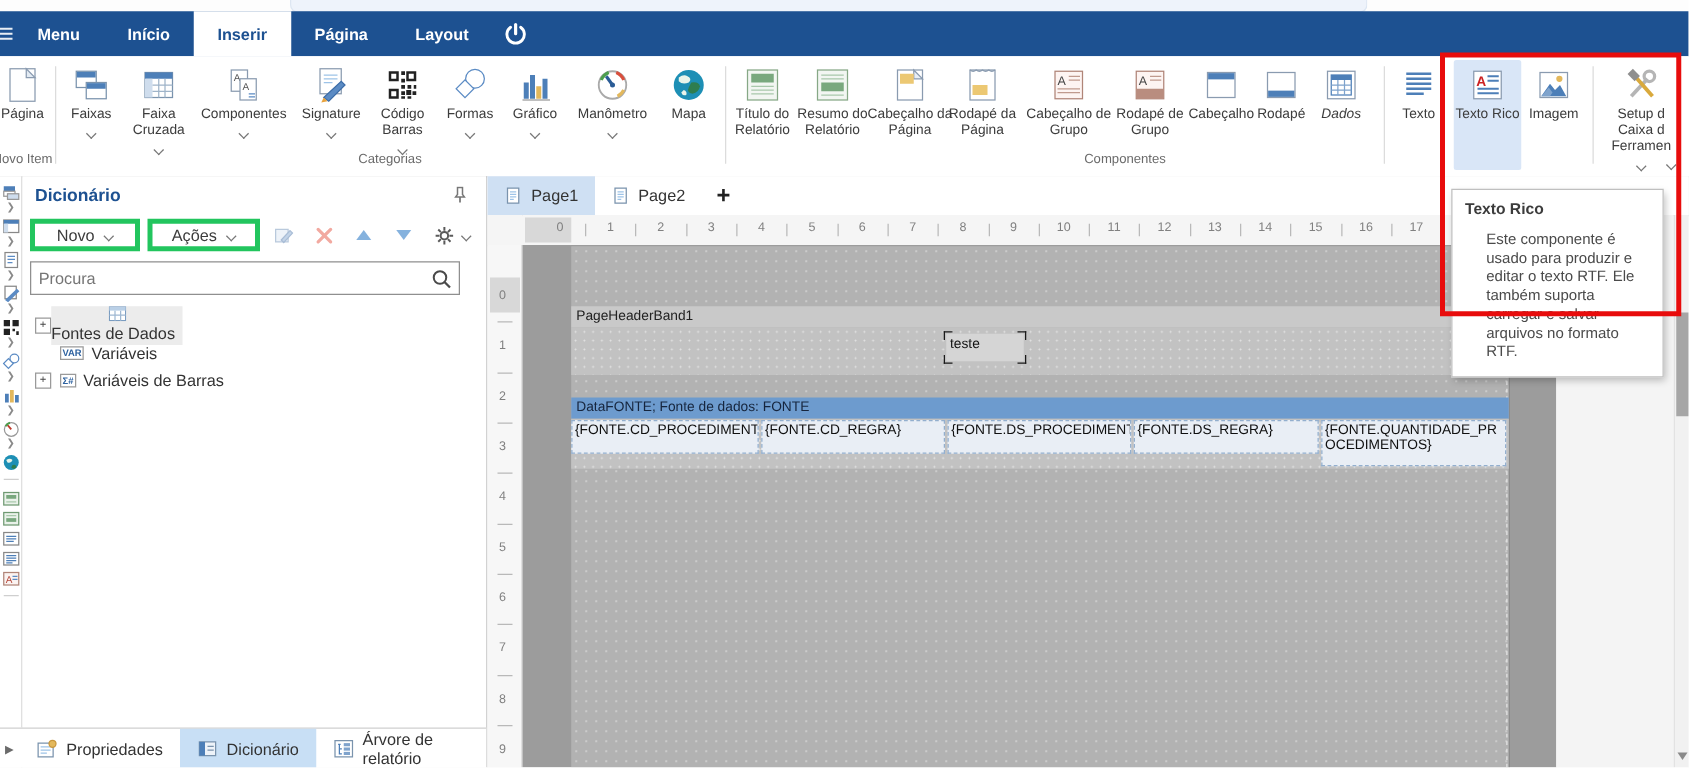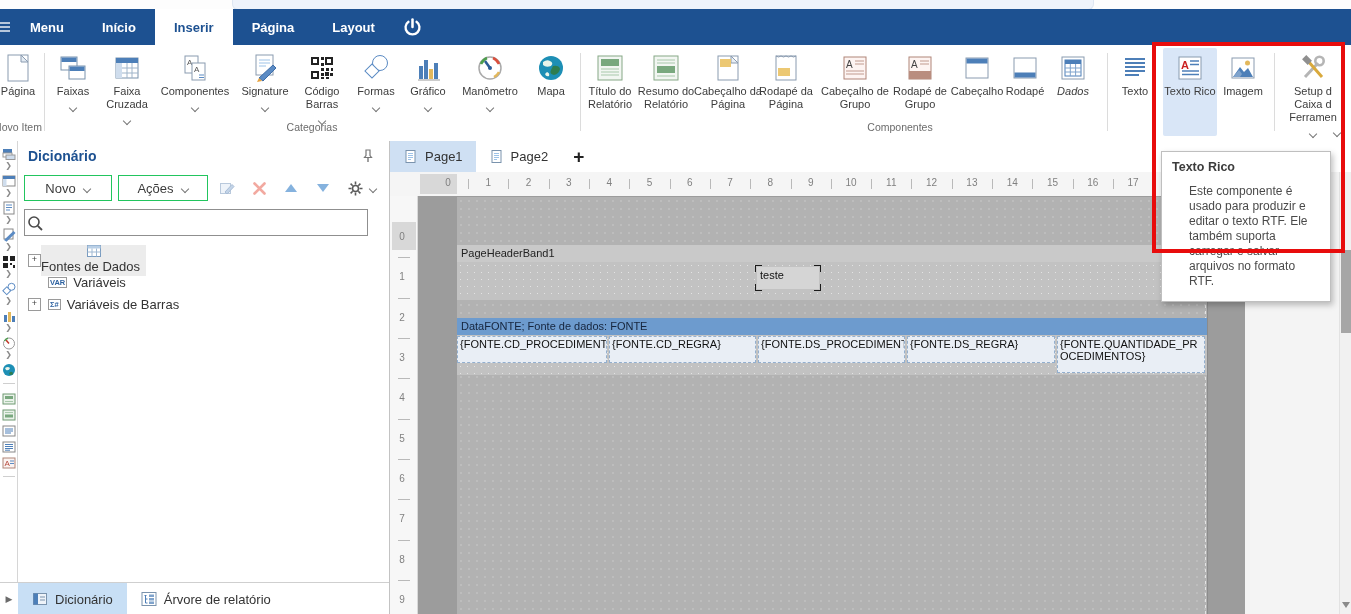--- a/index.html
+++ b/index.html
@@ -37,21 +37,21 @@
        border-right:1px solid #d6d6d6;display:flex;flex-direction:column;align-items:center;padding-top:4px;box-sizing:border-box;}
   .tbitem{width:14px;height:14px;margin:2px 0 0;cursor:pointer;}
   .tbchev{font-size:8px;color:#8a8a8a;line-height:8px;margin:1px 0 2px;cursor:pointer;}
   .tbsep{width:12px;height:1px;background:#cfcfcf;margin:6px 0;}
   
   .sidebar{position:absolute;left:18px;top:141px;width:371px;height:441px;background:#fff;}
   .sb-border{position:absolute;left:389px;top:141px;width:1px;height:473px;background:#c3c3c3;}
   .sb-title{position:absolute;left:10px;top:7px;font-size:14px;font-weight:bold;color:#1d5191;}
   .sb-pin{position:absolute;right:14px;top:8px;width:14px;height:14px;cursor:pointer;}
   .sb-toolbar{position:absolute;left:6px;top:33px;height:28px;display:flex;align-items:center;}
-  .sb-btn{height:26px;border:1px solid #22c55e;background:#fff;color:#3c3c3c;font-size:13px;
+  .sb-btn{height:26px;border:4px solid #22c55e;background:#fff;color:#3c3c3c;font-size:13px;
        display:flex;align-items:center;justify-content:center;gap:8px;cursor:pointer;
        font-family:"Liberation Sans",sans-serif;}
   .sb-btn.novo{width:88px;margin-right:6px;}
   .sb-btn.acoes{width:90px;}
   .sb-tool{width:26px;height:22px;display:flex;align-items:center;justify-content:center;cursor:pointer;margin-left:6px;}
   .tri-up{width:0;height:0;border-left:6px solid transparent;border-right:6px solid transparent;border-bottom:8px solid #85b2de;}
   .tri-down{width:0;height:0;border-left:6px solid transparent;border-right:6px solid transparent;border-top:8px solid #85b2de;}
   .sb-search{position:absolute;left:6px;top:68px;width:344px;height:27px;border:1px solid #8f8f8f;
        display:flex;align-items:center;box-sizing:border-box;background:#fff;}
   .sb-search input{flex:1;border:none;outline:none;font-size:13px;color:#444;padding:0 6px;
@@ -544,20 +544,21 @@
         </span>
       <span class="sb-tool">
         <svg width="17" height="17" viewBox="0 0 17 17">
             <circle cx="8.5" cy="8.5" r="3" fill="none" stroke="#5a5a5a" stroke-width="1.6"></circle>
             <path d="M8.5 1.5v3M8.5 12.5v3M1.5 8.5h3M12.5 8.5h3M3.6 3.6l2.1 2.1M11.3 11.3l2.1 2.1M13.4 3.6l-2.1 2.1M5.7 11.3l-2.1 2.1" stroke="#5a5a5a" stroke-width="1.6"></path>
           </svg>
       </span>
       <span class="chev" style="margin-left:2px"></span>
     </div>
     <div class="sb-search">
+      <input type="text" placeholder="Procura" style="">
       <span class="mag">
         <svg width="20" height="18" viewBox="0 0 20 18">
             <circle cx="9" cy="8" r="5" fill="none" stroke="#4a4a4a" stroke-width="1.6"></circle>
             <path d="M12.8 11.8 L17 16" stroke="#4a4a4a" stroke-width="1.8"></path>
           </svg>
       </span>
     </div>
     <div class="tree" id="tree">
         <div class="treerow sel">
           <span class="exp">+</span>
@@ -589,20 +590,30 @@
             </span>
             <span class="lbl">Variáveis de Barras</span>
           </span>
         </div>
       </div>
   </div>
   <div class="sb-border"></div>
 
   <div class="sb-footer" id="sbfooter">
     <span class="sbf-arrow">▶</span>
+  <div class="sbf-tab">
+        <span>
+          <svg width="17" height="16" viewBox="0 0 17 16">
+            <rect x="1.5" y="3.5" width="12" height="11" fill="#fff" stroke="#7a93ad"></rect>
+            <path d="M3.5 6.5h8M3.5 9h8M3.5 11.5h5" stroke="#9dc3e8"></path>
+            <circle cx="13" cy="4" r="2.8" fill="#e3b85c" stroke="#c8963c"></circle>
+          </svg>
+        </span>
+        <span>Propriedades</span>
+      </div>
       <div class="sbf-tab active">
         <span>
           <svg width="16" height="16" viewBox="0 0 16 16">
             <rect x="1.5" y="2.5" width="13" height="11" fill="#eef3f9" stroke="#7a93ad"></rect>
             <rect x="1.5" y="2.5" width="4.5" height="11" fill="#4d7fb8"></rect>
             <path d="M8 6h5M8 9h5" stroke="#7a93ad"></path>
           </svg>
         </span>
         <span>Dicionário</span>
       </div>

